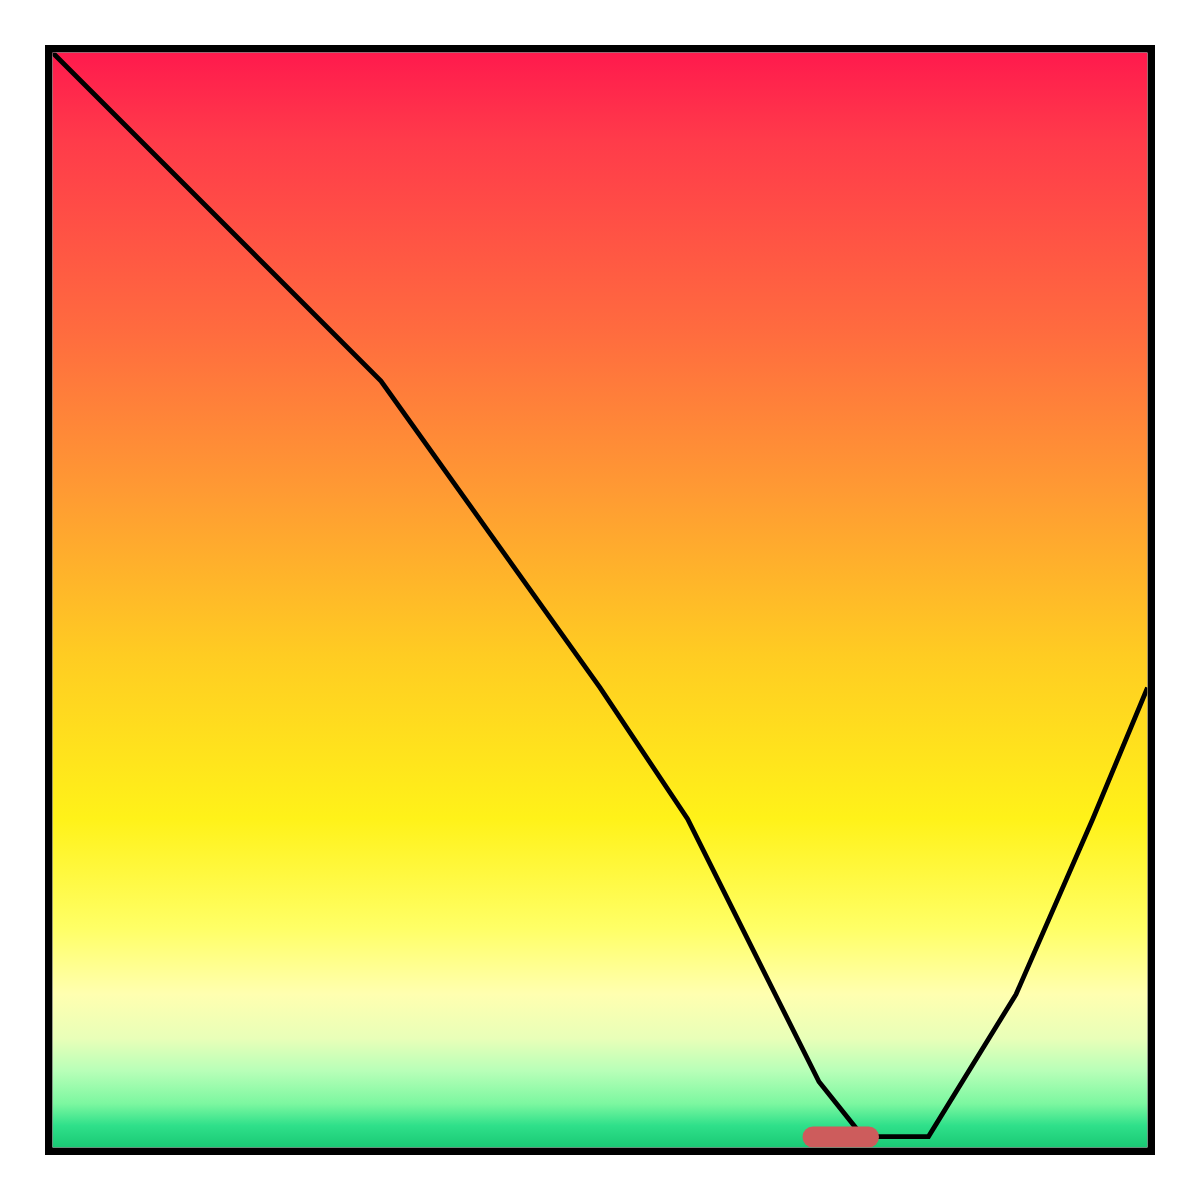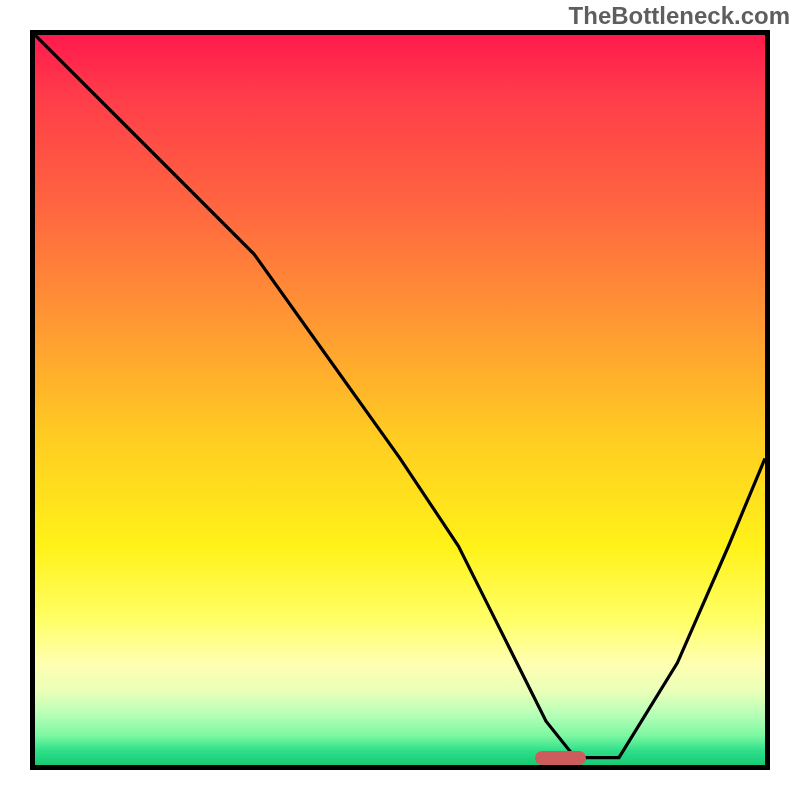--- a/index.html
+++ b/index.html
@@ -64,21 +64,20 @@
   .marker {
     position: absolute;
     background: #cd5c5c;
     border-radius: 8px;
   }
 </style>
 </head>
 <body>
 
 <div class="chart-container">
-  <div class="watermark">TheBottleneck.com</div>
 
   <div class="plot-area">
     <div class="gradient-bg"></div>
 
     <svg class="curve" viewBox="0 0 730 730" preserveAspectRatio="none">
       <path id="curve-path" fill="none" stroke="#000" stroke-width="3.2" d="M0.0 0.0 L73.0 73.0 L146.0 146.0 L219.0 219.0 L292.0 321.2 L365.0 423.4 L423.4 511.0 L452.6 569.4 L481.8 627.8 L511.0 686.2 L540.2 722.7 L584.0 722.7 L642.4 627.8 L693.5 511.0 L730.0 423.4"></path>
     </svg>
 
     <div class="marker" id="opt-marker" style="left: 500.05px; top: 715.7px; width: 51.1px; height: 14px;"></div>
   </div>

